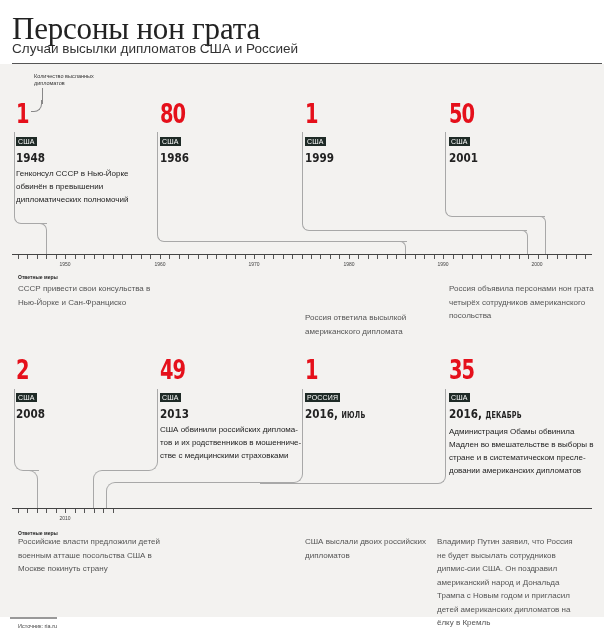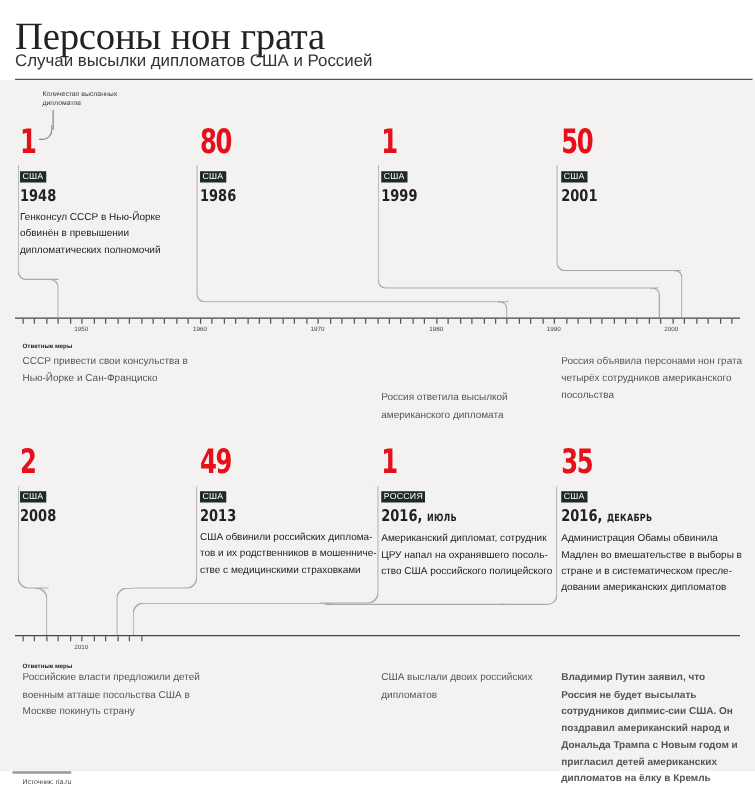--- a/index.html
+++ b/index.html
@@ -166,21 +166,20 @@
 <div class="card" style="left:160px; top:356px;">
   <span class="num">49</span>
   <span class="badge">США</span>
   <div class="year"><span>2013</span></div>
   <div class="desc">США обвинили российских диплома-тов и их родственников в мошенниче-стве с медицинскими страховками</div>
 </div>
 <div class="card" style="left:305px; top:356px;">
   <span class="num">1</span>
   <span class="badge">РОССИЯ</span>
   <div class="year"><span>2016,</span> <span class="month">ИЮЛЬ</span></div>
-  <div class="desc">Американский дипломат, сотрудник ЦРУ напал на охранявшего посоль-ство США российского полицейского</div>
 </div>
 <div class="card" style="left:449px; top:356px;">
   <span class="num">35</span>
   <span class="badge">США</span>
   <div class="year"><span>2016,</span> <span class="month">ДЕКАБРЬ</span></div>
   <div class="desc">Администрация Обамы обвинила Мадлен во вмешательстве в выборы в стране и в систематическом пресле-довании американских дипломатов</div>
 </div>
 
 <div class="conn" style="left:14px; top:389px; width:25px; height:82px; border-left-width:1px; border-bottom-width:1px; border-bottom-left-radius:9px;"></div>
 <div class="conn" style="left:28px; top:470px; width:10px; height:38px; border-right-width:1px; border-top-width:1px; border-top-right-radius:9px;"></div>
@@ -206,16 +205,16 @@
     <div class="tick" style="left: 84.15px; top: 509px;"></div>
     <div class="tick" style="left: 93.6px; top: 509px;"></div>
     <div class="tick" style="left: 103.05px; top: 509px;"></div>
     <div class="tick" style="left: 112.5px; top: 509px;"></div>
   </div>
 <div class="ticklabel" style="left:65px; top:515px;">2010</div>
 
 <div class="resp-head" style="left:18px; top:530px;">Ответные меры</div>
 <div class="resp" style="left:18px; top:535px;">Российские власти предложили детей военным атташе посольства США в Москве покинуть страну</div>
 <div class="resp" style="left:305px; top:535px; width:125px;">США выслали двоих российских дипломатов</div>
-<div class="resp" style="left:449px; top:535px; width:145px;font-weight:bold;">Владимир Путин заявил, что Россия не будет высылать сотрудников дипмис-сии США. Он поздравил американский народ и Дональда Трампа с Новым годом и пригласил детей американских дипломатов на ёлку в Кремль</div>
+<div class="resp" style="left:437px; top:535px; width:145px;">Владимир Путин заявил, что Россия не будет высылать сотрудников дипмис-сии США. Он поздравил американский народ и Дональда Трампа с Новым годом и пригласил детей американских дипломатов на ёлку в Кремль</div>
 
 <div class="bottom-rule"></div>
 <div class="source">Источник: ria.ru</div>
 
 </body></html>

